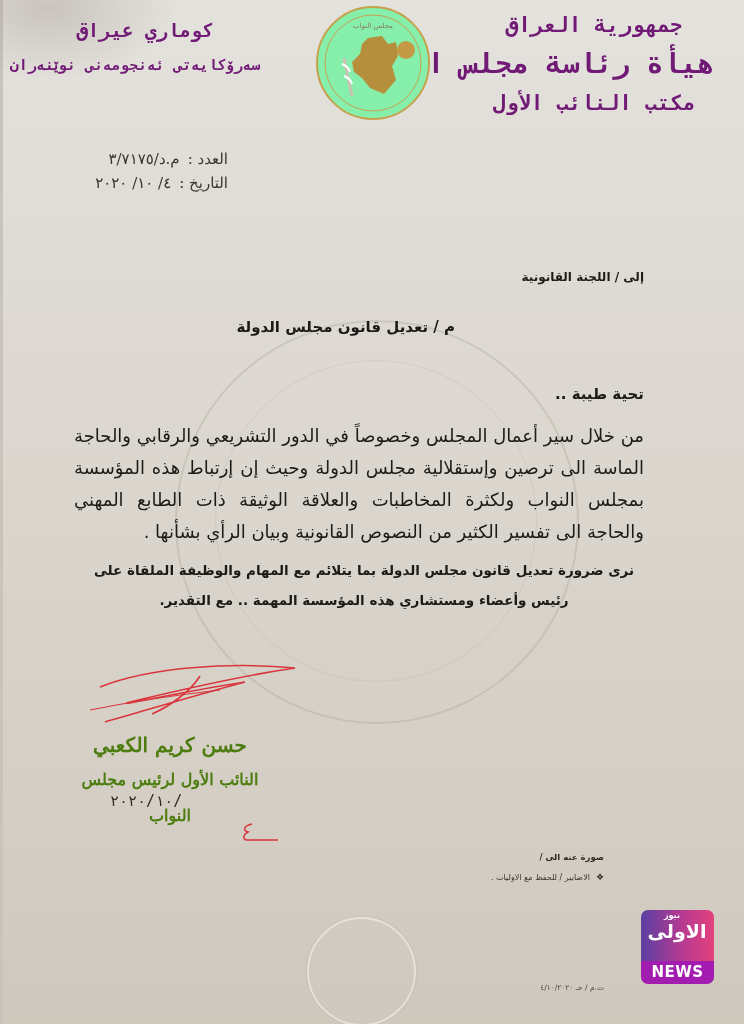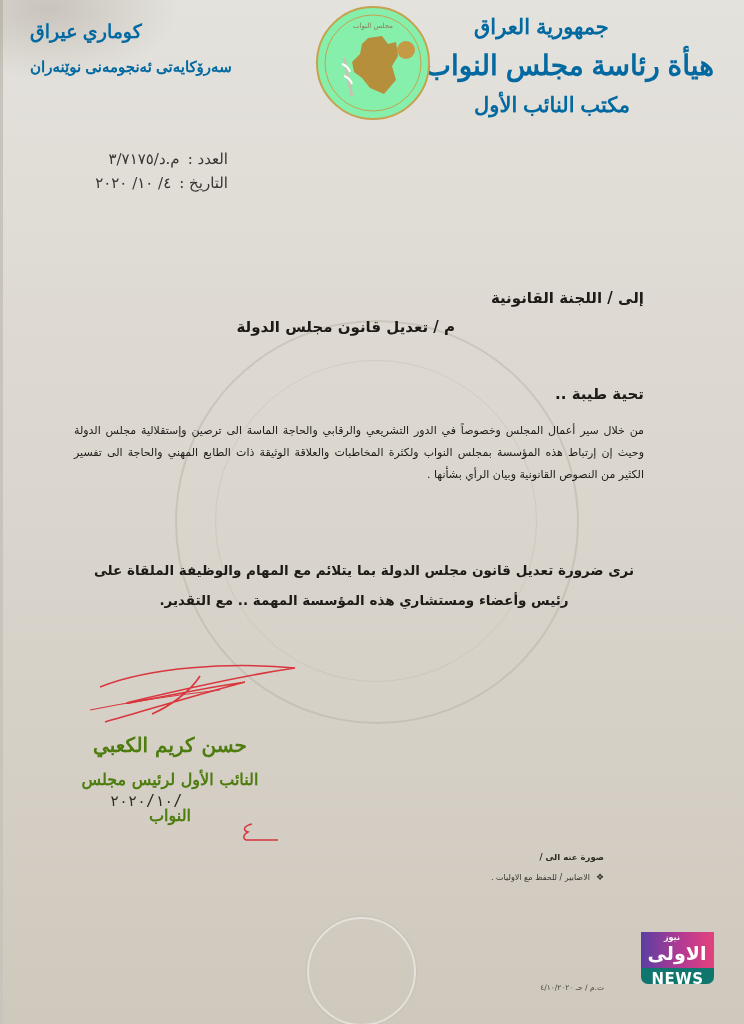--- a/index.html
+++ b/index.html
@@ -22,22 +22,22 @@
   .watermark-inner {
     position: absolute; left: 215px; top: 360px; width: 320px; height: 320px;
     border-radius: 50%; border: 1px solid rgba(170,162,150,0.25);
   }
   .emboss-seal {
     position: absolute; left: 307px; top: 917px; width: 105px; height: 105px;
     border-radius: 50%; border: 2px solid rgba(255,255,255,0.45);
     box-shadow: 0 0 2px rgba(150,140,128,0.4);
   }
 
-  .hdr { position: absolute; direction: rtl; text-align: left;
-         font-family: Liberation Sans, sans-serif; font-weight: bold; color: #0369a1; }
+  .hdr { position: absolute; direction: rtl; text-align: center;
+         font-family: Liberation Mono, monospace; font-weight: bold; color: #701a75; }
   .hdr-right { right: 30px; top: 8px; width: 240px; }
   .hdr-left { left: 30px; top: 15px; width: 230px; }
   .hdr div { white-space: nowrap; }
   .hdr-right .l1 { font-size: 21px; line-height: 38px; }
   .hdr-right .l2 { font-size: 28px; line-height: 40px; }
   .hdr-right .l3 { font-size: 21px; line-height: 38px; }
   .hdr-left .l1 { font-size: 19px; line-height: 34px; }
   .hdr-left .l2 { font-size: 15px; line-height: 36px; }
   .hdr-left .l3 { font-size: 16px; line-height: 34px; }
 
@@ -47,45 +47,45 @@
   }
   .emblem svg { position: absolute; inset: 0; }
 
   .ref { position: absolute; left: 28px; top: 150px; width: 200px; direction: rtl;
          font-family: "DejaVu Serif", serif; font-size: 15px; color: #3a3530; }
   .ref .row { height: 24px; display: flex; gap: 8px; }
   .ref .lbl { color: #3a3530; }
   .ref .val { letter-spacing: 2px; }
 
   .body-text { position: absolute; direction: rtl; font-family: "DejaVu Sans", sans-serif; }
-  .to-line { right: 100px; top: 289px; font-size: 15px; font-weight: bold; }
+  .to-line { right: 100px; top: 270px; font-size: 12px; font-weight: bold; }
   .subject { right: 289px; top: 318px; font-size: 15px; font-weight: bold; }
   .greeting { right: 100px; top: 385px; font-size: 15px; font-weight: bold; }
-  .para1 { right: 100px; top: 420px; width: 570px; font-size: 11px; line-height: 22px; text-align: justify; text-align-last: right; }
+  .para1 { right: 100px; top: 420px; width: 570px; font-size: 18px; line-height: 32px; text-align: justify; text-align-last: right; }
   .para2 { right: 100px; top: 555px; width: 560px; font-size: 13.5px; line-height: 30px; font-weight: bold; text-align: center; }
 
   .sig-scribble { position: absolute; left: 70px; top: 662px; }
   .signer { position: absolute; left: 70px; top: 728px; width: 200px; direction: rtl; text-align: center;
             font-family: "DejaVu Serif", serif; font-weight: bold; color: #4d7c0f; }
   .signer .name { font-size: 20px; line-height: 34px; }
   .signer .title { font-size: 16px; line-height: 36px; }
   .sig-date { position: absolute; left: 110px; top: 792px; font-size: 15px; letter-spacing: 3px; color: #2d2925; direction: ltr; font-family: "DejaVu Sans Mono", monospace; }
   .sig-date-mark { position: absolute; left: 240px; top: 822px; }
 
   .copy-title { position: absolute; right: 140px; top: 852px; direction: rtl; font-size: 8.5px; font-weight: bold; color: #2e2a26; }
   .copy-item { position: absolute; right: 140px; top: 872px; direction: rtl; font-size: 8px; color: #3a3530; display: flex; gap: 6px; align-items: center; }
   .copy-bullet { font-size: 9px; color: #3a3530; }
 
   .footer-ref { position: absolute; right: 140px; top: 983px; direction: rtl; font-size: 7.5px; color: #4a453f; }
 
   .news-logo { position: absolute; left: 641px; top: 910px; width: 73px; height: 74px; border-radius: 7px; overflow: hidden; }
-  .news-top { height: 36px; background: linear-gradient(90deg, #5a3fa2 0%, #b43a92 55%, #e4417c 100%); position: relative; margin-top: 22px; }
+  .news-top { height: 51px; background: linear-gradient(90deg, #5a3fa2 0%, #b43a92 55%, #e4417c 100%); position: relative; }
   .news-ar { position: absolute; left: 6px; top: 10px; width: 60px; text-align: center; color: #fff; font-weight: bold; font-size: 19px; line-height: 22px; font-family: "DejaVu Sans", sans-serif; direction: rtl; }
   .news-ar-small { position: absolute; left: 23px; top: 1px; font-size: 8px; color: #fff; font-weight: bold; direction: rtl; }
-  .news-bottom { height: 33px; background: #0f766e; color: #fff; font-weight: bold; font-size: 15px; text-align: center; line-height: 23px; font-family: "DejaVu Sans", sans-serif; letter-spacing: 0.5px; }
+  .news-bottom { height: 33px; background: #a21caf; color: #fff; font-weight: bold; font-size: 15px; text-align: center; line-height: 23px; font-family: "DejaVu Sans", sans-serif; letter-spacing: 0.5px; }
 </style>
 </head>
 <body>
 
 <div class="page">
   <div class="edge-left"></div>
   <div class="shade-topleft"></div>
   <div class="watermark"></div>
   <div class="watermark-inner"></div>
   <div class="emboss-seal"></div>

